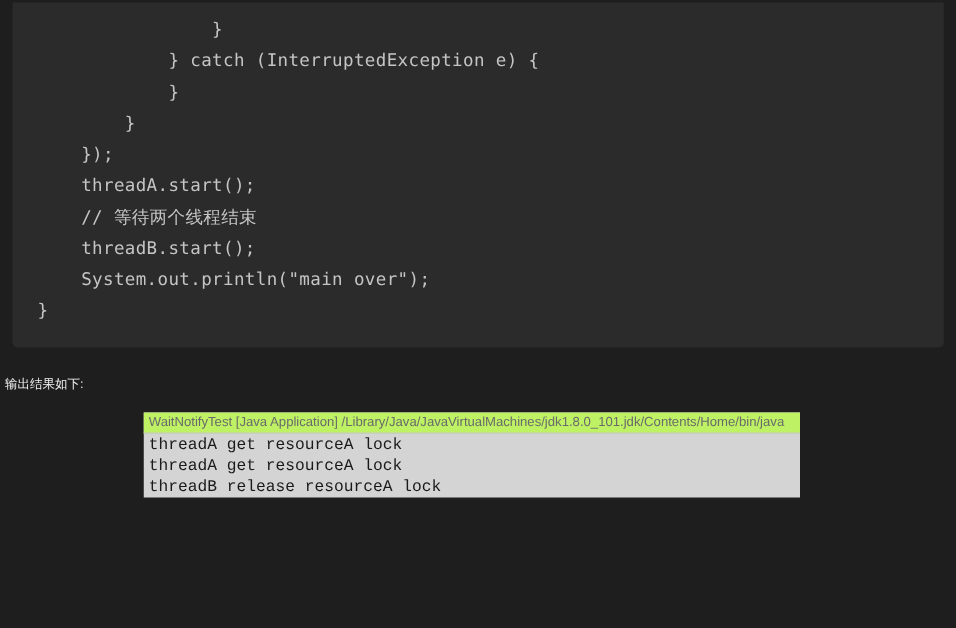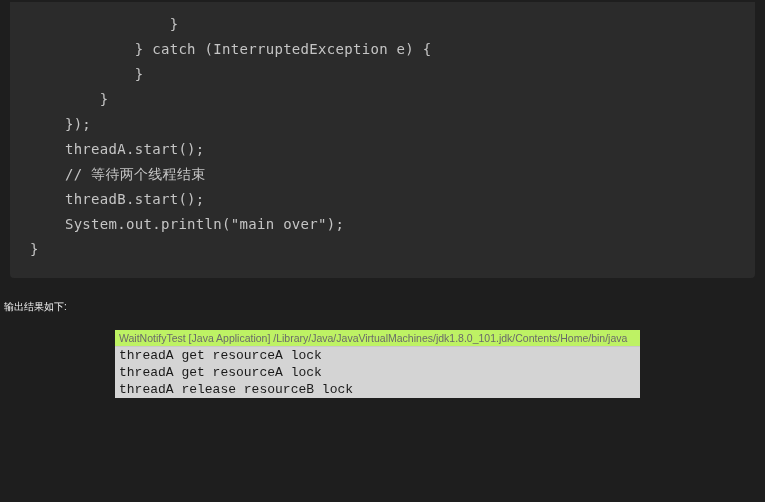--- a/index.html
+++ b/index.html
@@ -68,14 +68,14 @@
   <div class="code-line">    System.out.println("main over");</div>
   <div class="code-line">}</div>
 </div>
 
 <div class="output-label">输出结果如下:</div>
 
 <div class="console-block">
   <div class="console-header">WaitNotifyTest [Java Application] /Library/Java/JavaVirtualMachines/jdk1.8.0_101.jdk/Contents/Home/bin/java</div>
   <div class="console-line">threadA get resourceA lock</div>
   <div class="console-line">threadA get resourceA lock</div>
-  <div class="console-line">threadA release resourceB lock</div>
+  <div class="console-line">threadB release resourceA lock</div>
 </div>
 
 </body></html>

